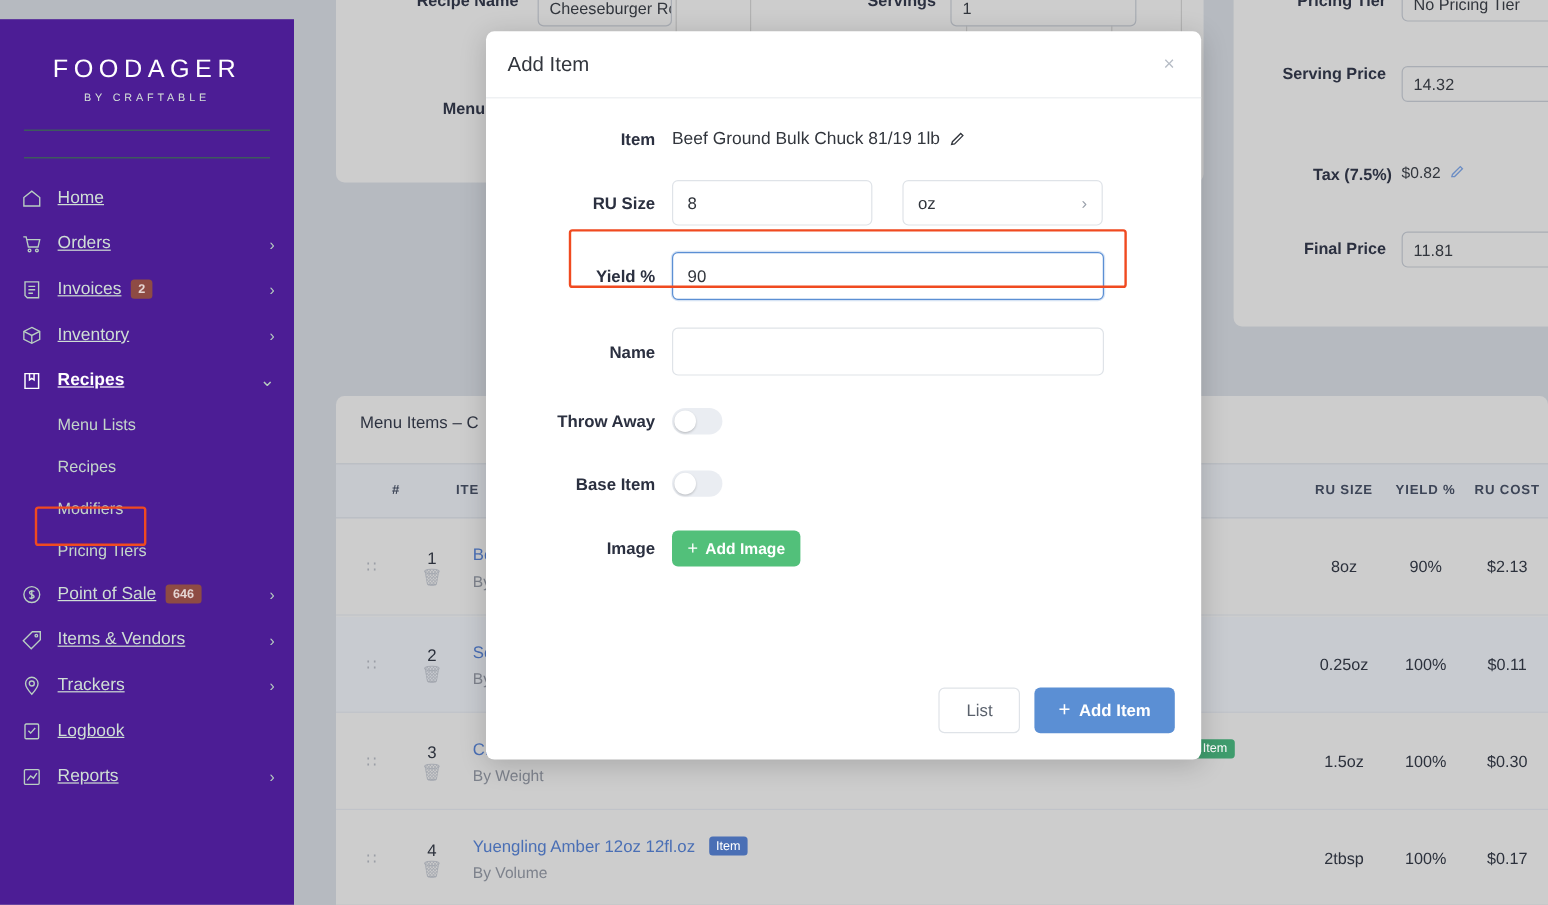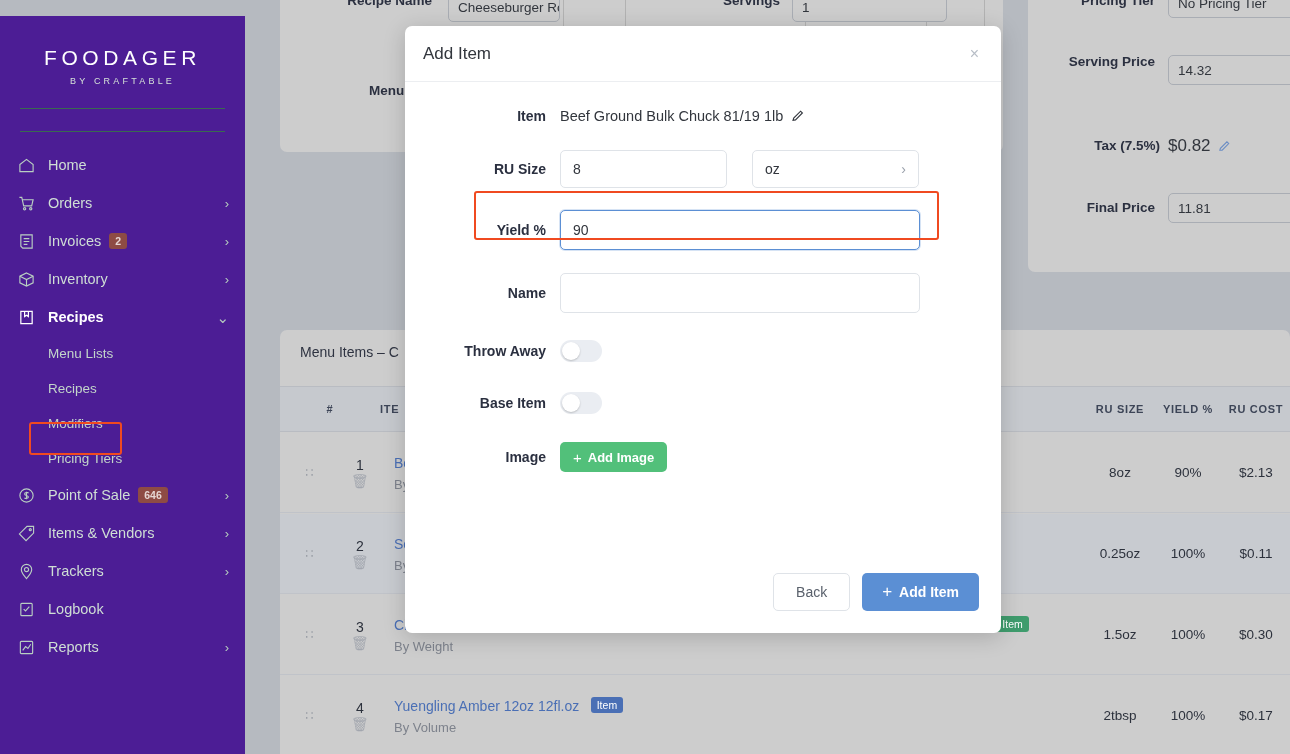--- a/index.html
+++ b/index.html
@@ -28,21 +28,21 @@
   .farm {
     display:flex; align-items:center; justify-content:center; gap:10px;
     padding:17px 0 16px 0; font-size:14.5px; font-weight:bold; color:#f2f7f4;
   }
   .nav { margin-top:14px; }
   .nav-item {
     display:flex; align-items:center; height:38px; padding:0 16px 0 18px;
     font-size:14.5px; color:#cfded5; cursor:pointer; position:relative;
   }
   .nav-item .ic { width:30px; display:flex; align-items:center; color:#b9cfc2; }
-  .nav-item .lbl { flex:1; white-space:nowrap; }
+  .nav-item .lbl { flex:1; white-space:nowrap;text-decoration:underline; }
   .nav-item.active .lbl { font-weight:bold; color:#ffffff; }
   .nav-item.active .ic { color:#ffffff; }
   .chev { color:#b5cbbf; font-size:13px; line-height:1; }
   .badge-red {
     background:#8e4b44; color:#e6d6d4; font-size:10.5px; border-radius:3px;
     padding:2px 6px; margin-left:8px; font-weight:600;
   }
   .sub-item {
     height:35px; display:flex; align-items:center; padding-left:48px;
     font-size:13.5px; color:#c3d5ca; cursor:pointer; position:relative;
@@ -350,21 +350,21 @@
         <div class="flabel" style="width:127px;">Serving Price</div>
       </div>
       <div class="fbox" style="position:absolute; left:140px; top:115px; width:185px;">
         <span>14.32</span>
       </div>
 
       <div class="frow" style="left:5px; top:197px;">
         <div class="flabel" style="width:127px;">Tax (7.5%)</div>
       </div>
       <div style="position:absolute; left:140px; top:196px; display:flex; align-items:center; gap:7px;">
-        <span style="font-size:17px; color:#32363d;">$0.82</span>
+        <span style="font-size:13px; color:#32363d;">$0.82</span>
         <span>
           <svg width="13" height="13" viewBox="0 0 14 14" fill="none" stroke="#6b8dc4" stroke-width="1.2">
             <path d="M2 11 L2.6 9 L9.6 2 L11.5 3.9 L4.5 10.9 Z"></path>
           </svg>
         </span>
       </div>
 
       <div class="frow" style="left:0; top:259px;">
         <div class="flabel" style="width:127px;">Final Price</div>
       </div>
@@ -516,21 +516,21 @@
       <div class="mrow">
         <div class="mlabel">Image</div>
         <button class="btn-green">
           <span style="font-size:15px; font-weight:normal;">+</span>
           <span>Add Image</span>
         </button>
       </div>
     </div>
 
     <div class="modal-foot">
-      <button class="btn-back">Back</button>
+      <button class="btn-back">List</button>
       <button class="btn-blue">
         <span style="font-size:17px; font-weight:normal;">+</span>
         <span>Add Item</span>
       </button>
     </div>
   </div>
 
 </div>
 
 </body></html>

